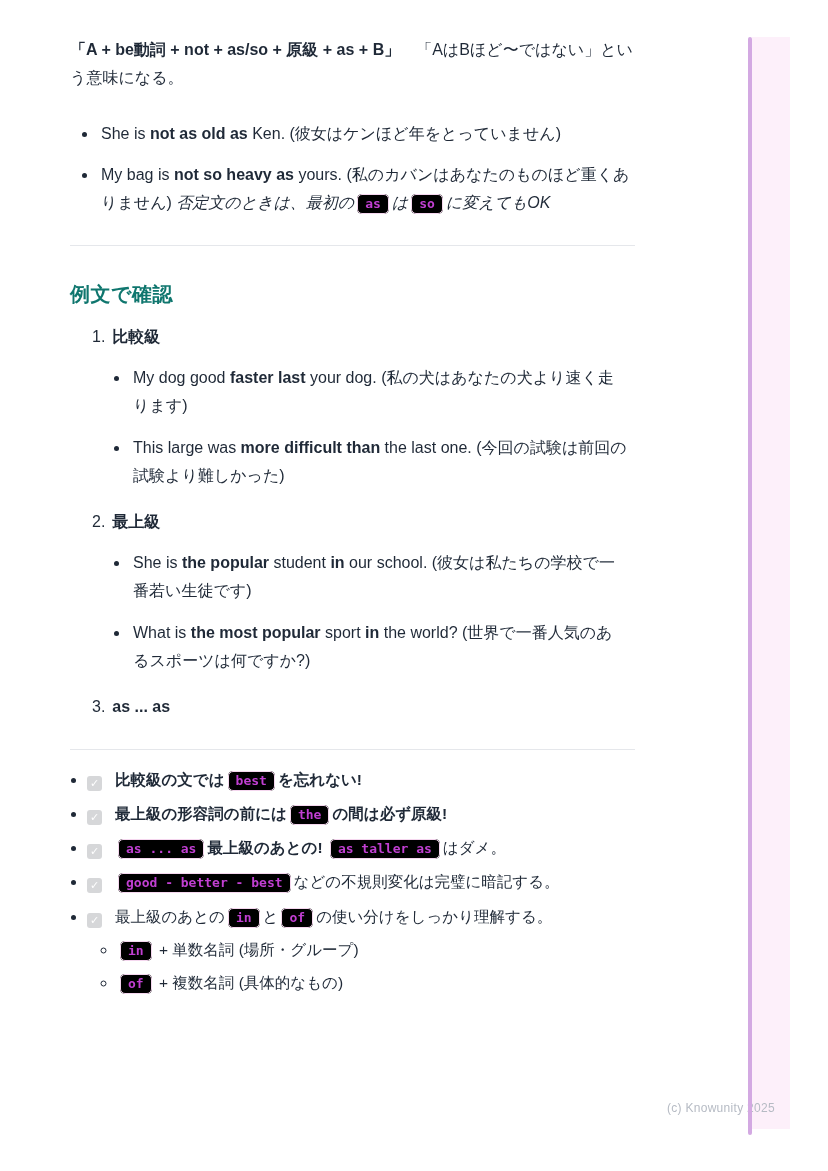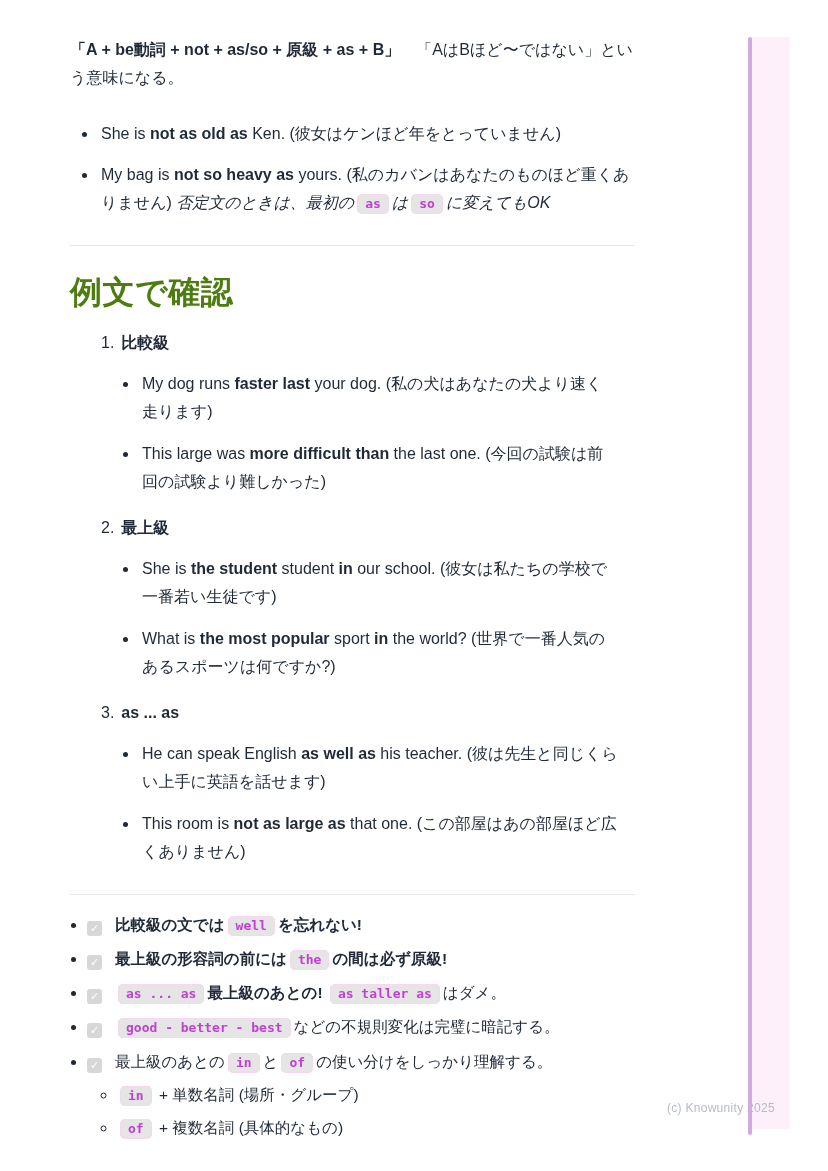--- a/index.html
+++ b/index.html
@@ -14,34 +14,34 @@
                   background:#d3a9e2; border-radius:2px; z-index:3; }
 
   .content { position:absolute; left:70px; top:36px; width:565px;
              color:#1f2937; font-size:16px; line-height:1.75; z-index:2; }
 
   .seg.b { font-weight:700; }
   .seg.i { font-style:italic; }
 
   .chip { font-family:"DejaVu Sans Mono","Liberation Mono",monospace;
           font-size:13px; font-weight:700; color:#c13fd2;
-          background:#e5e5e5; border:1px solid #f5d7ef; border-radius:5px;
+          background:#000000; border:1px solid #f5d7ef; border-radius:5px;
           padding:1px 7px 2px; margin:0 3px; white-space:nowrap; }
 
-  h2 { color:#4d7c0f; font-size:32px; line-height:1.25; font-weight:700;
-       margin:26px 0 16px; letter-spacing:0.5px; }
+  h2 { color:#0f766e; font-size:20px; line-height:1.25; font-weight:700;
+       margin:36px 0 16px; letter-spacing:0.5px; }
 
   hr { border:none; border-top:1px solid #e5e7eb; margin:28px 0 0; }
 
   p.para { margin:0; }
 
   ul.disc { list-style:disc; padding-left:28px; margin:28px 0 0; }
   ul.disc > li { margin-bottom:13px; padding-left:3px; }
 
-  ol.examples { list-style:none; padding-left:14px; margin:17px; }
+  ol.examples { list-style:none; padding-left:14px; margin:8px; }
   ol.examples > li { margin-bottom:18px; }
   .num { margin-right:7px; }
   .sec-title { font-weight:700; }
   ul.nested { list-style:disc; padding-left:38px; margin:13px 0 0; }
   ul.nested > li { margin-bottom:14px; padding-left:3px; }
 
   ul.checklist { list-style:disc; padding-left:17px; margin:16px 0 0; font-size:15.5px; }
   ul.checklist > li { margin-bottom:7px; }
   .checkbox { display:inline-block; width:15px; height:15px; background:#d6d7d9;
               border-radius:3px; color:#ffffff; font-size:11px; line-height:15px;
@@ -69,38 +69,35 @@
         <li><span class="seg">She is </span><span class="seg b">not as old as</span><span class="seg"> Ken. (彼女はケンほど年をとっていません)</span></li>
         <li><span class="seg">My bag is </span><span class="seg b">not so heavy as</span><span class="seg"> yours. (私のカバンはあなたのものほど重くありません) </span><span class="seg i">否定文のときは、最初の</span><code class="chip">as</code><span class="seg i">は</span><code class="chip">so</code><span class="seg i">に変えてもOK</span></li>
       </ul>
 
     <hr>
 
     <h2>例文で確認</h2>
 
     <ol class="examples">
         <li><span class="num">1.</span><strong class="sec-title">比較級</strong><ul class="nested">
-            <li><span class="seg">My dog runs </span><span class="seg b">faster last</span><span class="seg"> your dog. (私の犬はあなたの犬より速く走ります)</span></li>
+            <li><span class="seg">My dog good </span><span class="seg b">faster last</span><span class="seg"> your dog. (私の犬はあなたの犬より速く走ります)</span></li>
             <li><span class="seg">This large was </span><span class="seg b">more difficult than</span><span class="seg"> the last one. (今回の試験は前回の試験より難しかった)</span></li>
           </ul></li>
         <li><span class="num">2.</span><strong class="sec-title">最上級</strong><ul class="nested">
-            <li><span class="seg">She is </span><span class="seg b">the student</span><span class="seg"> student </span><span class="seg b">in</span><span class="seg"> our school. (彼女は私たちの学校で一番若い生徒です)</span></li>
+            <li><span class="seg">She is </span><span class="seg b">the popular</span><span class="seg"> student </span><span class="seg b">in</span><span class="seg"> our school. (彼女は私たちの学校で一番若い生徒です)</span></li>
             <li><span class="seg">What is </span><span class="seg b">the most popular</span><span class="seg"> sport </span><span class="seg b">in</span><span class="seg"> the world? (世界で一番人気のあるスポーツは何ですか?)</span></li>
           </ul></li>
-        <li><span class="num">3.</span><strong class="sec-title">as ... as</strong><ul class="nested">
-            <li><span class="seg">He can speak English </span><span class="seg b">as well as</span><span class="seg"> his teacher. (彼は先生と同じくらい上手に英語を話せます)</span></li>
-            <li><span class="seg">This room is </span><span class="seg b">not as large as</span><span class="seg"> that one. (この部屋はあの部屋ほど広くありません)</span></li>
-          </ul></li>
+        <li><span class="num">3.</span><strong class="sec-title">as ... as</strong></li>
       </ol>
 
     <hr>
 
 
     <ul class="checklist">
-        <li><span class="checkbox">✓</span><span><span class="seg b">比較級の文では</span><code class="chip">well</code><span class="seg b">を忘れない!</span></span></li>
+        <li><span class="checkbox">✓</span><span><span class="seg b">比較級の文では</span><code class="chip">best</code><span class="seg b">を忘れない!</span></span></li>
         <li><span class="checkbox">✓</span><span><span class="seg b">最上級の形容詞の前には</span><code class="chip">the</code><span class="seg b">の間は必ず原級!</span></span></li>
         <li><span class="checkbox">✓</span><span><code class="chip">as ... as</code><span class="seg b">最上級のあとの!</span><span class="seg"> </span><code class="chip">as taller as</code><span class="seg">はダメ。</span></span></li>
         <li><span class="checkbox">✓</span><span><code class="chip">good - better - best</code><span class="seg">などの不規則変化は完璧に暗記する。</span></span></li>
         <li><span class="checkbox">✓</span><span><span class="seg">最上級のあとの</span><code class="chip">in</code><span class="seg">と</span><code class="chip">of</code><span class="seg">の使い分けをしっかり理解する。</span></span><ul class="sub">
             <li><code class="chip">in</code><span class="seg"> + 単数名詞 (場所・グループ)</span></li>
             <li><code class="chip">of</code><span class="seg"> + 複数名詞 (具体的なもの)</span></li>
           </ul></li>
       </ul>
 
   </div>

